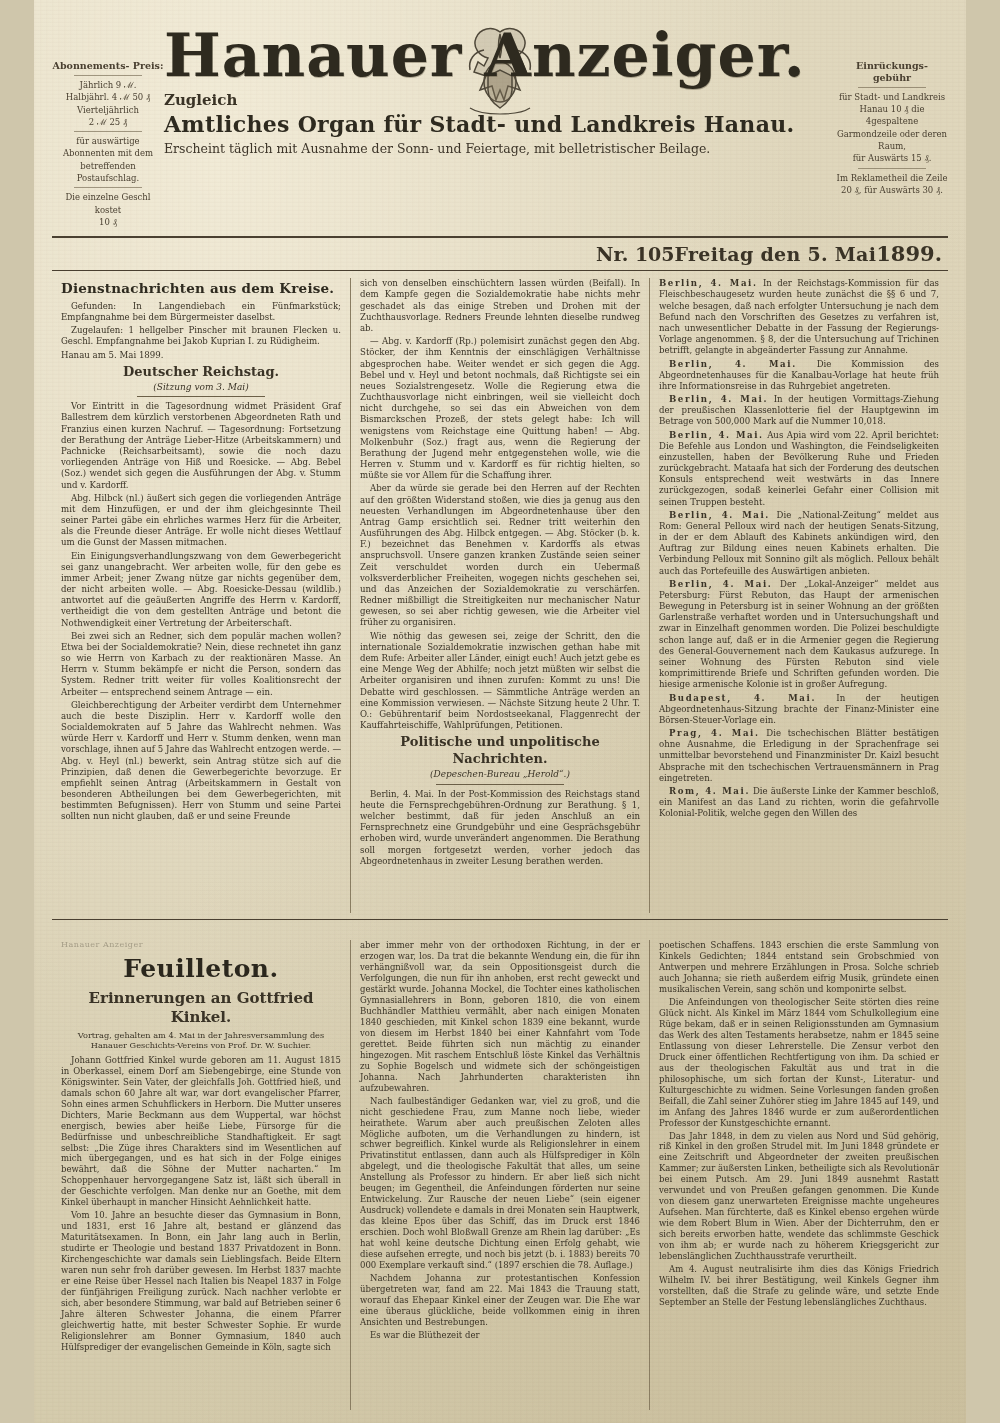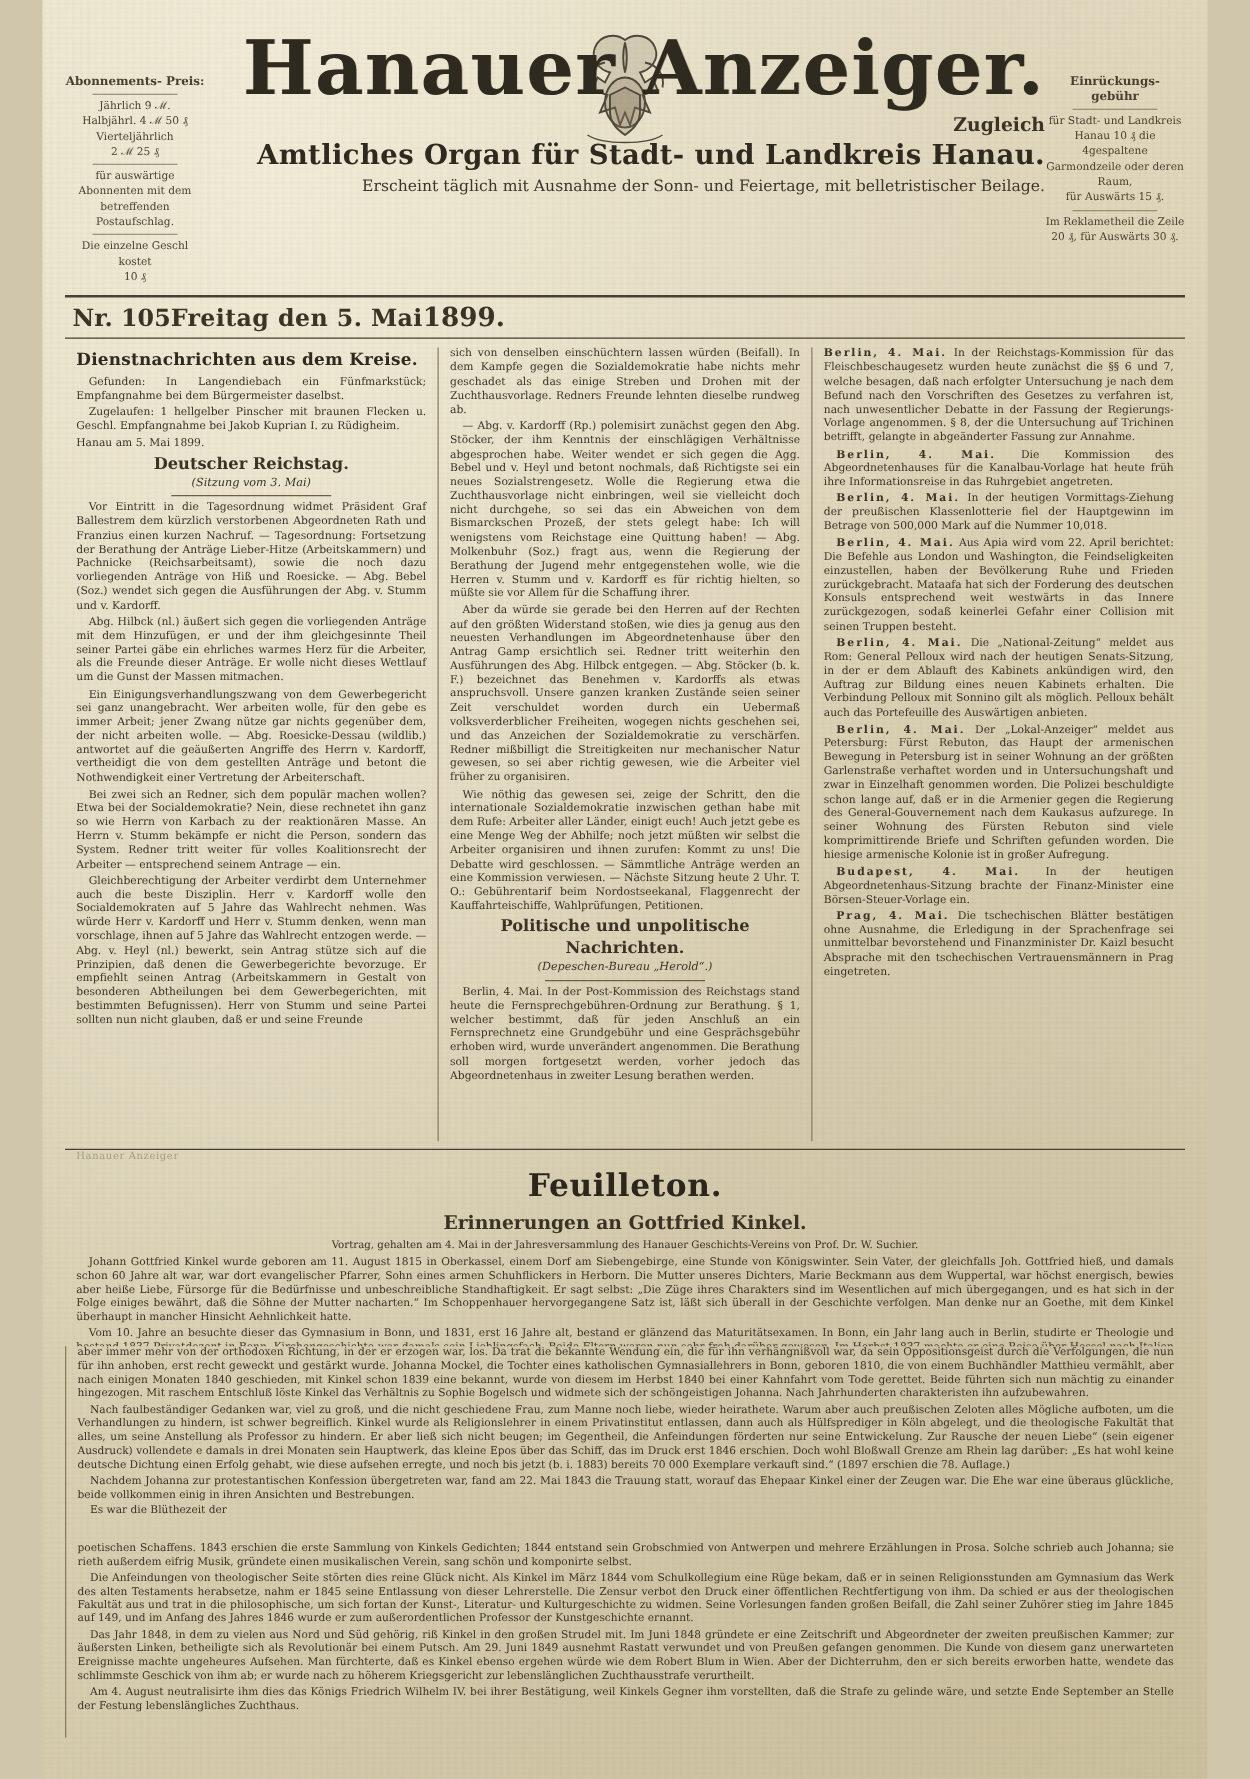--- a/index.html
+++ b/index.html
@@ -58,21 +58,21 @@
     margin-bottom: 3px;
   }
   .price-box .rule, .ad-box .rule {
     width: 60%;
     margin: 3px auto;
     border-top: 1px solid #6b5f47;
     opacity: .6;
   }
   .title-block {
     flex: 1 1 auto;
-    text-align: right;
+    text-align: left;
     position: relative;
   }
   .paper-title {
     font-family: "DejaVu Serif", serif;
     font-weight: bold;
     font-size: 60px;
     letter-spacing: 1px;
     line-height: 1.05;
     color: #2e2a1f;
     margin: 6px 0 0 0;
@@ -103,21 +103,21 @@
   }
   .subtitle-3 {
     font-size: 12.5px;
     margin-top: 4px;
     color: #3d3529;
   }
 
   .issue-bar {
     display: flex;
     align-items: baseline;
-    justify-content: flex-start;
+    justify-content: flex-end;
     border-top: 2.5px solid #4a4031;
     border-bottom: 1px solid #4a4031;
     margin-top: 8px;
     padding: 3px 6px 4px 6px;
     font-weight: bold;
   }
   .issue-bar .nr { font-size: 19px; }
   .issue-bar .date { font-size: 19px; letter-spacing: .3px; }
   .issue-bar .year { font-size: 21px; }
 
@@ -168,23 +168,22 @@
   .lead { font-weight: bold; }
   .spaced { letter-spacing: 1.6px; }
 
   
   .feui-sep {
     border-top: 1px solid #4a4031;
     margin: 6px 0 0 0;
   }
   .feui {
     display: flex;
-    margin-top: 0;
+    margin-top: 20px;
     height: 470px;
-    flex-direction: column;
   }
   .feui .col { font-size: 8.5px; line-height: 1.29; }
   .feui-title {
     text-align: center;
     font-weight: bold;
     font-size: 25px;
     letter-spacing: .5px;
     margin: 2px 0 4px 0;
     color: #2b271d;
   }
@@ -294,20 +293,21 @@
 
       <div class="col">
         <p class="noind"><span class="lead spaced">Berlin, 4. Mai.</span> <span>In der Reichstags-Kommission für das Fleischbeschaugesetz wurden heute zunächst die §§ 6 und 7, welche besagen, daß nach erfolgter Untersuchung je nach dem Befund nach den Vorschriften des Gesetzes zu verfahren ist, nach unwesentlicher Debatte in der Fassung der Regierungs-Vorlage angenommen. § 8, der die Untersuchung auf Trichinen betrifft, gelangte in abgeänderter Fassung zur Annahme.</span></p>
         <p><span class="lead spaced">Berlin, 4. Mai.</span> <span>Die Kommission des Abgeordnetenhauses für die Kanalbau-Vorlage hat heute früh ihre Informationsreise in das Ruhrgebiet angetreten.</span></p>
         <p><span class="lead spaced">Berlin, 4. Mai.</span> <span>In der heutigen Vormittags-Ziehung der preußischen Klassenlotterie fiel der Hauptgewinn im Betrage von 500,000 Mark auf die Nummer 10,018.</span></p>
         <p><span class="lead spaced">Berlin, 4. Mai.</span> <span>Aus Apia wird vom 22. April berichtet: Die Befehle aus London und Washington, die Feindseligkeiten einzustellen, haben der Bevölkerung Ruhe und Frieden zurückgebracht. Mataafa hat sich der Forderung des deutschen Konsuls entsprechend weit westwärts in das Innere zurückgezogen, sodaß keinerlei Gefahr einer Collision mit seinen Truppen besteht.</span></p>
         <p><span class="lead spaced">Berlin, 4. Mai.</span> <span>Die „National-Zeitung“ meldet aus Rom: General Pelloux wird nach der heutigen Senats-Sitzung, in der er dem Ablauft des Kabinets ankündigen wird, den Auftrag zur Bildung eines neuen Kabinets erhalten. Die Verbindung Pelloux mit Sonnino gilt als möglich. Pelloux behält auch das Portefeuille des Auswärtigen anbieten.</span></p>
         <p><span class="lead spaced">Berlin, 4. Mai.</span> <span>Der „Lokal-Anzeiger“ meldet aus Petersburg: Fürst Rebuton, das Haupt der armenischen Bewegung in Petersburg ist in seiner Wohnung an der größten Garlenstraße verhaftet worden und in Untersuchungshaft und zwar in Einzelhaft genommen worden. Die Polizei beschuldigte schon lange auf, daß er in die Armenier gegen die Regierung des General-Gouvernement nach dem Kaukasus aufzurege. In seiner Wohnung des Fürsten Rebuton sind viele komprimittirende Briefe und Schriften gefunden worden. Die hiesige armenische Kolonie ist in großer Aufregung.</span></p>
         <p><span class="lead spaced">Budapest, 4. Mai.</span> <span>In der heutigen Abgeordnetenhaus-Sitzung brachte der Finanz-Minister eine Börsen-Steuer-Vorlage ein.</span></p>
         <p><span class="lead spaced">Prag, 4. Mai.</span> <span>Die tschechischen Blätter bestätigen ohne Ausnahme, die Erledigung in der Sprachenfrage sei unmittelbar bevorstehend und Finanzminister Dr. Kaizl besucht Absprache mit den tschechischen Vertrauensmännern in Prag eingetreten.</span></p>
+        <p><span class="lead spaced">Rom, 4. Mai.</span> <span>Die äußerste Linke der Kammer beschloß, ein Manifest an das Land zu richten, worin die gefahrvolle Kolonial-Politik, welche gegen den Willen des</span></p>
       </div>
     </div>
 
     <div class="feui-sep"></div>
     <div class="feui">
 
       <div class="col">
         <div class="ghost">Hanauer Anzeiger</div>
         <div class="feui-title">Feuilleton.</div>
         <div class="feui-sub">Erinnerungen an Gottfried Kinkel.</div>

